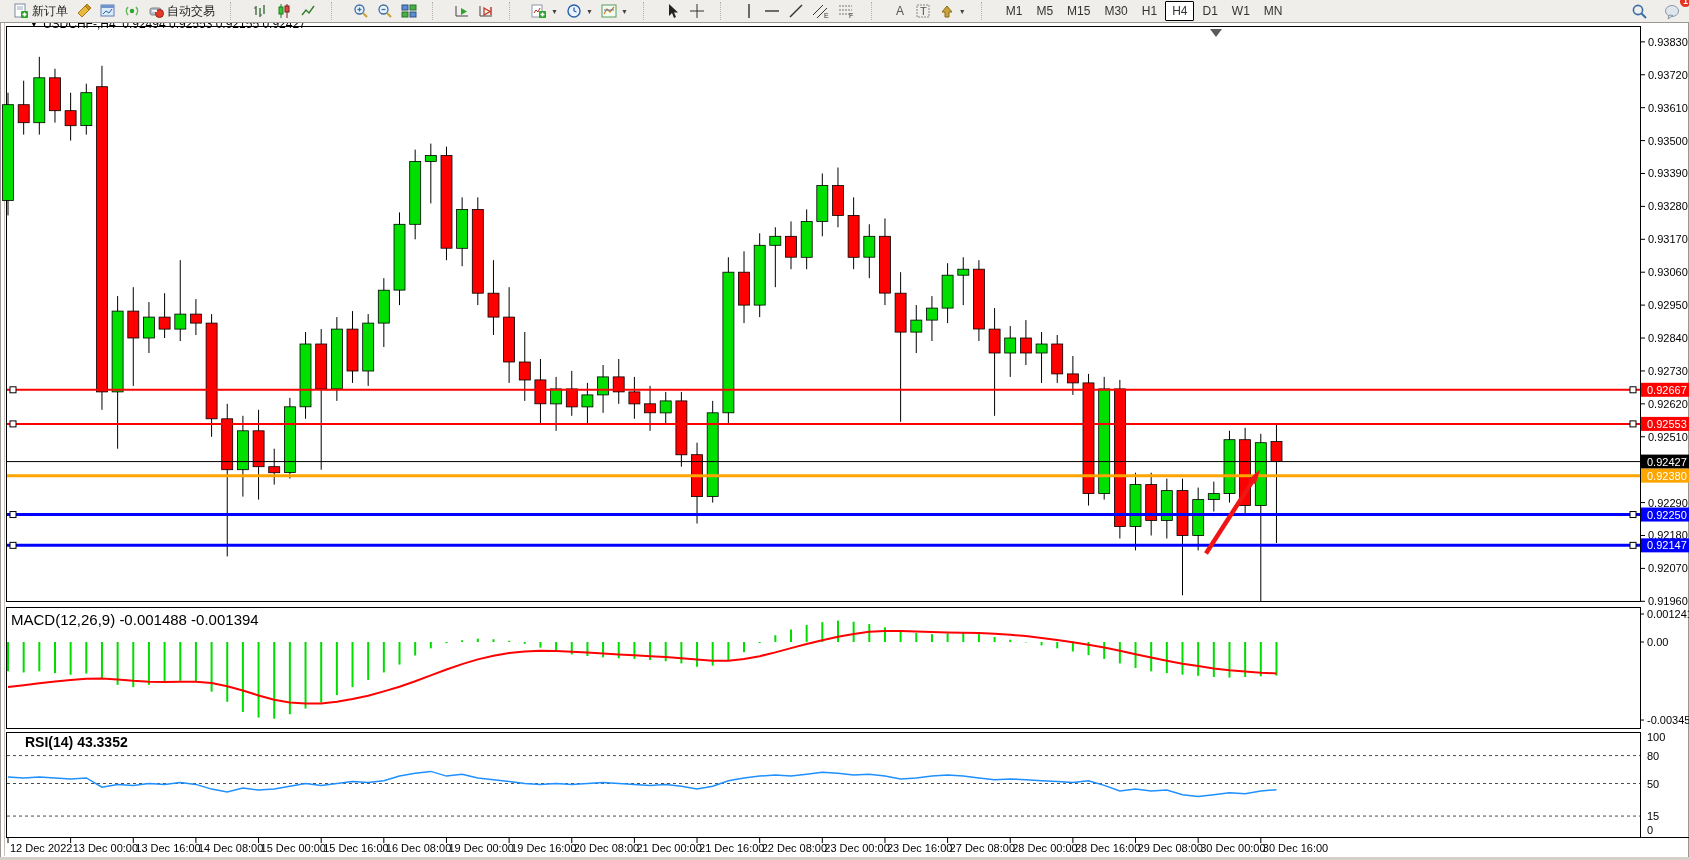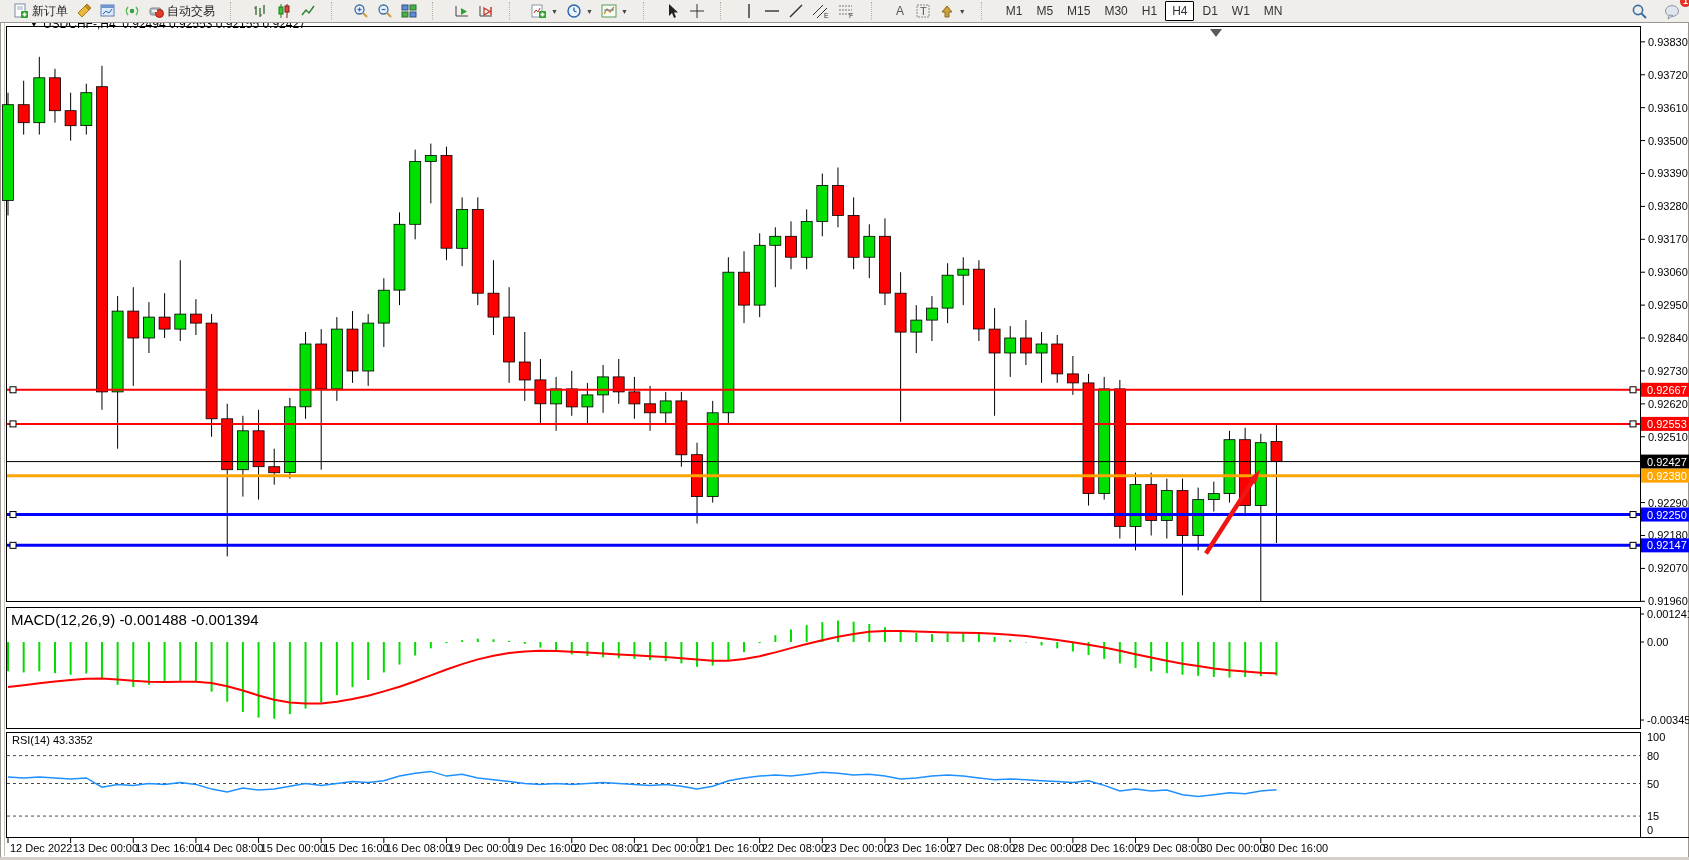--- a/index.html
+++ b/index.html
@@ -16,21 +16,21 @@
   .tf{padding:1px 6px;height:16px;line-height:16px;margin:16px 1px;color:#333;}
   .tf.active{background:#fff;border:1px solid #000000;border-radius:1px;}
   #right-icons{position:absolute;right:4px;top:0;height:22px;display:flex;align-items:center;gap:8px;}
   .badge{position:absolute;top:-5px;right:-7px;background:#e63222;color:#fff;border-radius:8px;
          font-size:9px;line-height:11px;padding:0 3px;font-weight:bold;}
   
   .ovl{position:absolute;z-index:3;color:#000;white-space:nowrap;}
   #chart-title{left:10px;top:17px;font-size:12px;margin-left:20px;}
   #chart-title .tri{font-size:8px;vertical-align:1px;margin-right:5px;}
   #macd-label{left:11px;top:611px;font-size:15px;}
-  #rsi-label{left:12px;top:734px;font-size:11px;}
+  #rsi-label{left:25px;top:734px;font-size:14px;font-weight:bold;}
   svg text{font-family:"Liberation Sans",sans-serif;}
 </style>
 </head>
 <body>
 <div id="app">
 
 <div id="toolbar">
   <div class="tgroup">
     <div class="tbtn">
       <svg width="16" height="16">

